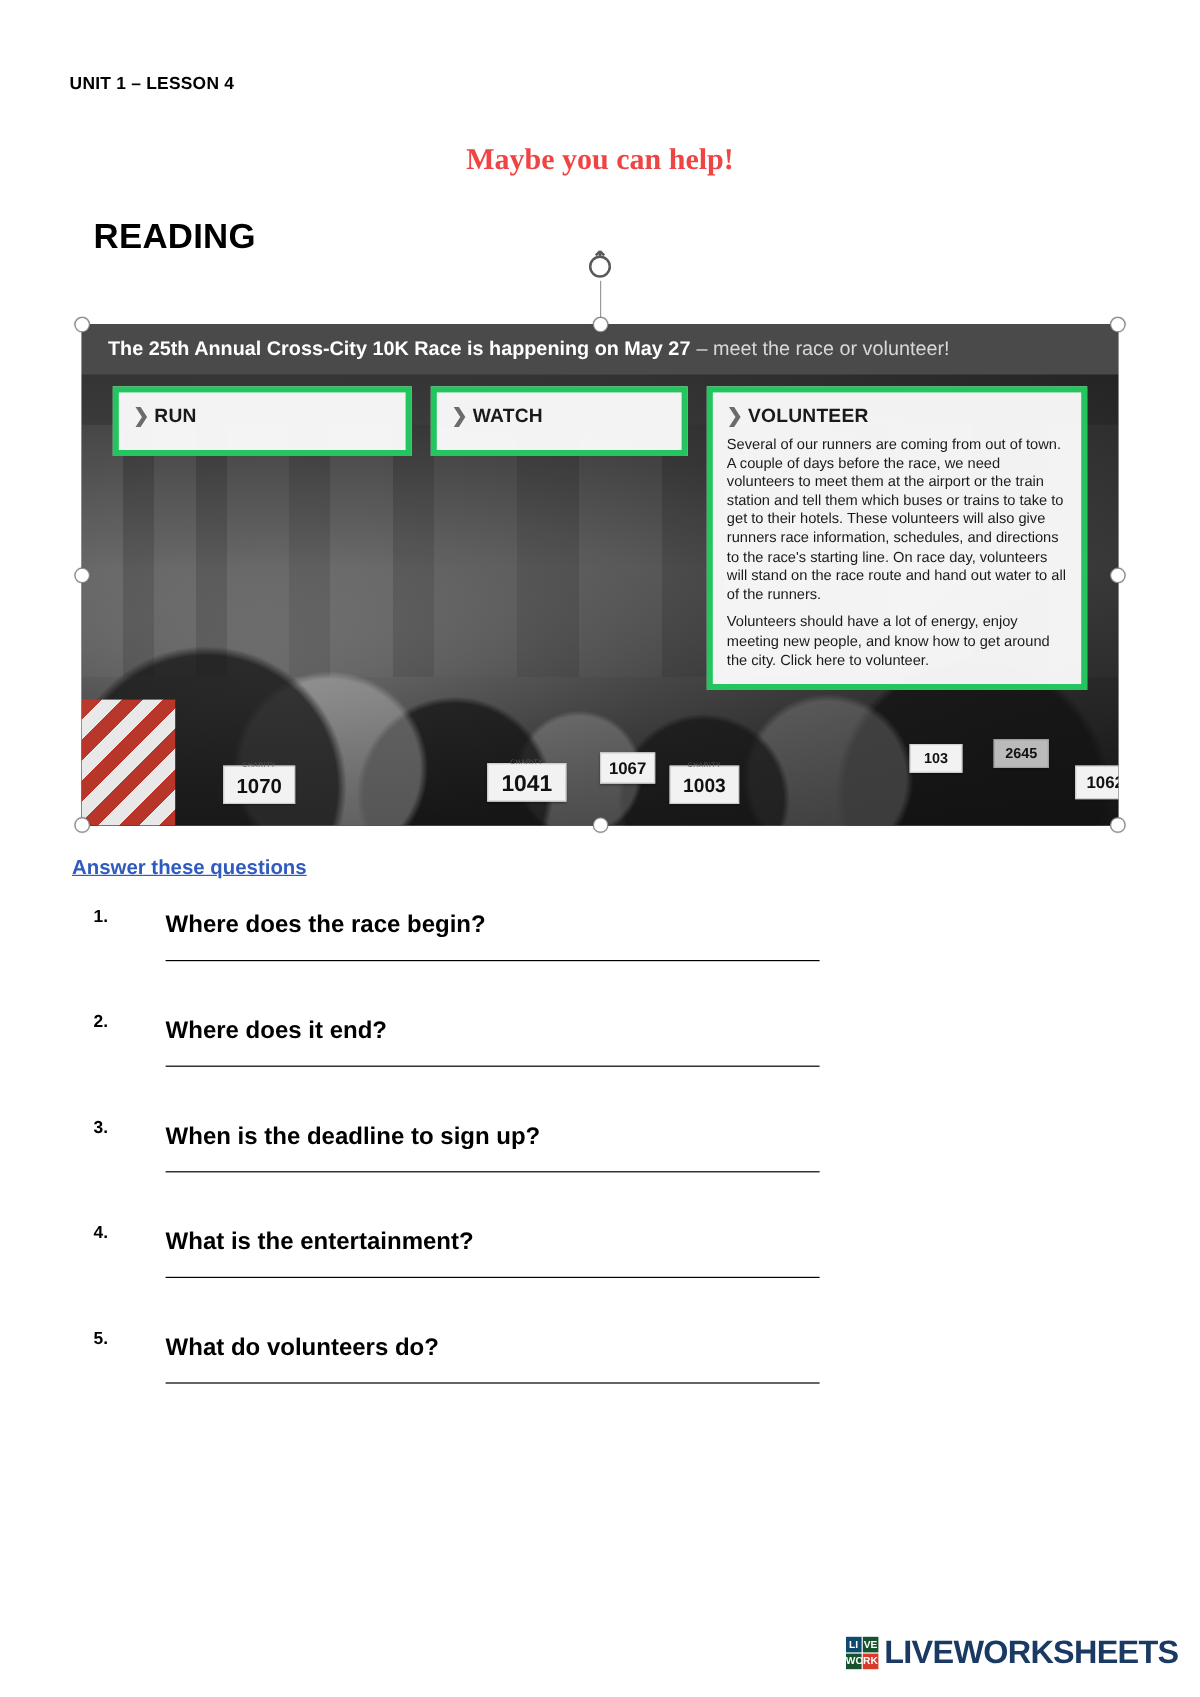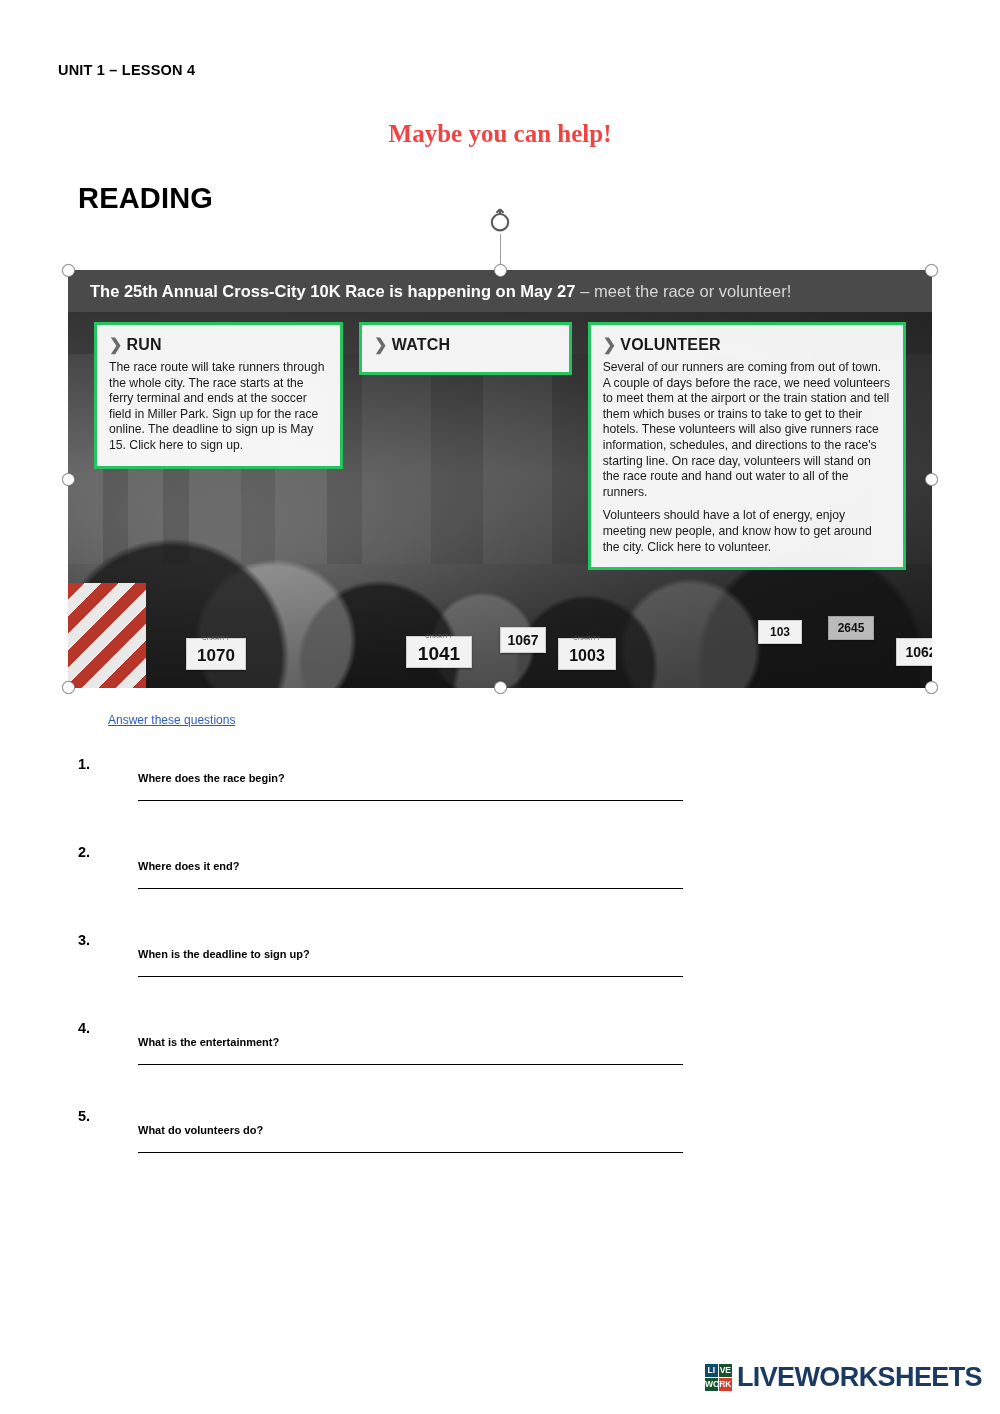--- a/index.html
+++ b/index.html
@@ -173,21 +173,21 @@
     position: absolute;
     left: 26px;
     right: 26px;
     top: 52px;
     display: flex;
     gap: 16px;
     align-items: flex-start;
   }
   .card {
     background: rgba(255,255,255,.94);
-    border: 3px solid #22c55e;
+    border: 5px solid #22c55e;
     padding: 10px 12px 12px 12px;
     font-family: "Liberation Sans", sans-serif;
     color: #1a1a1a;
   }
   .card.run { width: 228px; }
   .card.watch { width: 190px; }
   .card.volunteer { width: 300px; }
   .card h3 {
     margin: 0 0 6px 0;
     font-size: 16px;
@@ -238,24 +238,23 @@
     height: 32px;
     background: #9a9a9a;
   }
 
   
   .answers-link {
     position: absolute;
     left: 60px;
     top: 713px;
     color: #2f5bbf;
-    font-size: 12px;
-    font-weight: normal;
+    font-size: 17px;
+    font-weight: bold;
     text-decoration: underline;
-    margin-left: 48px;
   }
 
   .q-list {
     position: absolute;
     left: 60px;
     top: 752px;
     width: 880px;
   }
   .q-item {
     position: relative;
@@ -264,22 +263,22 @@
   .q-num {
     position: absolute;
     left: 18px;
     top: 4px;
     font-size: 14.5px;
     font-weight: bold;
   }
   .q-text {
     position: absolute;
     left: 78px;
-    top: 20px;
-    font-size: 11px;
+    top: 8px;
+    font-size: 20px;
     font-weight: bold;
   }
   .q-line {
     position: absolute;
     left: 78px;
     top: 48px;
     width: 545px;
     border-bottom: 1px solid #000;
   }
 
@@ -360,21 +359,20 @@
         <div class="bib b6"><span>1062</span></div>
         <div class="bib b7"><span>2645</span></div>
       </div>
 
       <div class="cards">
 
         <div class="card run">
           <h3>
             <span class="chev">❯</span><span>RUN</span>
           </h3>
-          <p>The race route will take runners through the whole city. The race starts at the ferry terminal and ends at the soccer field in Miller Park. Sign up for the race online. The deadline to sign up is May 15. Click here to sign up.</p>
         </div>
 
         <div class="card watch">
           <h3>
             <span class="chev">❯</span><span>WATCH</span>
           </h3>
         </div>
 
         <div class="card volunteer">
           <h3>

